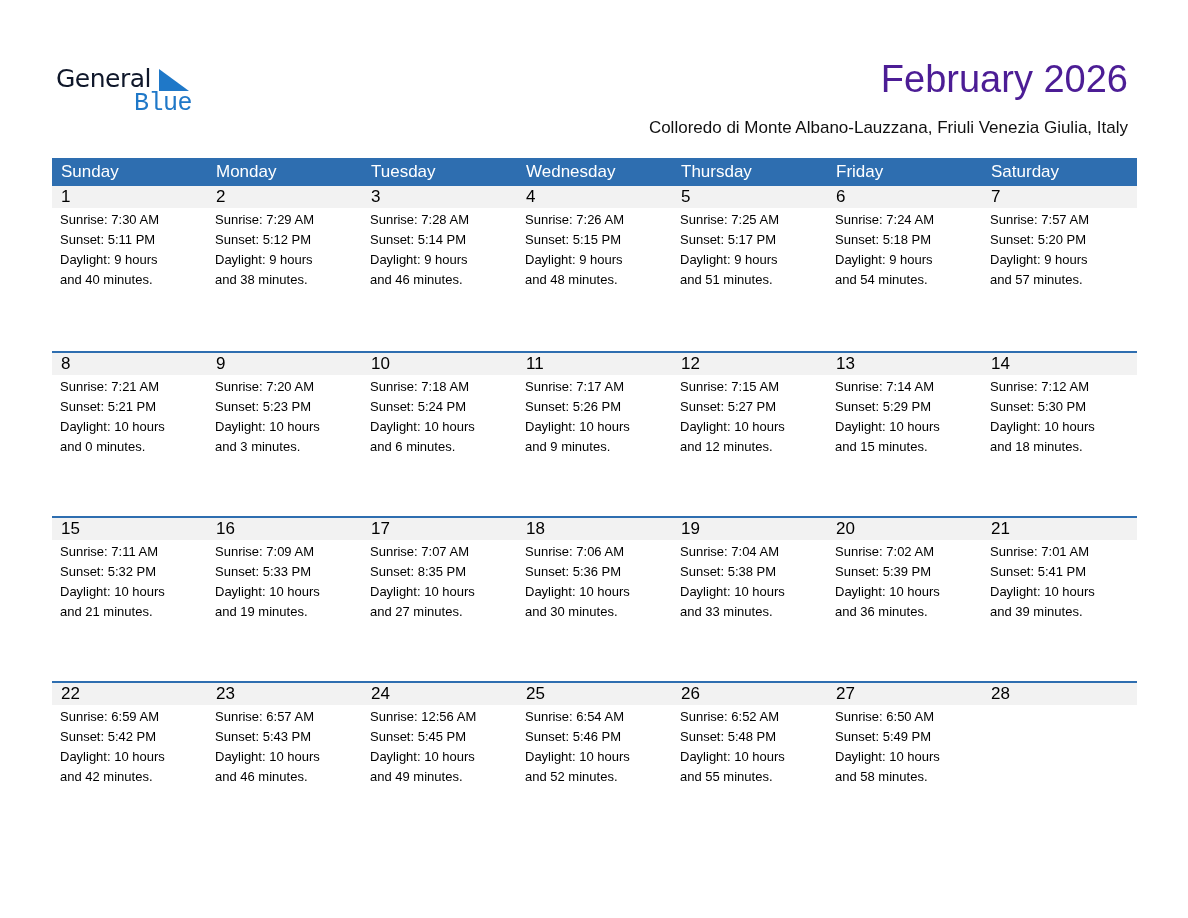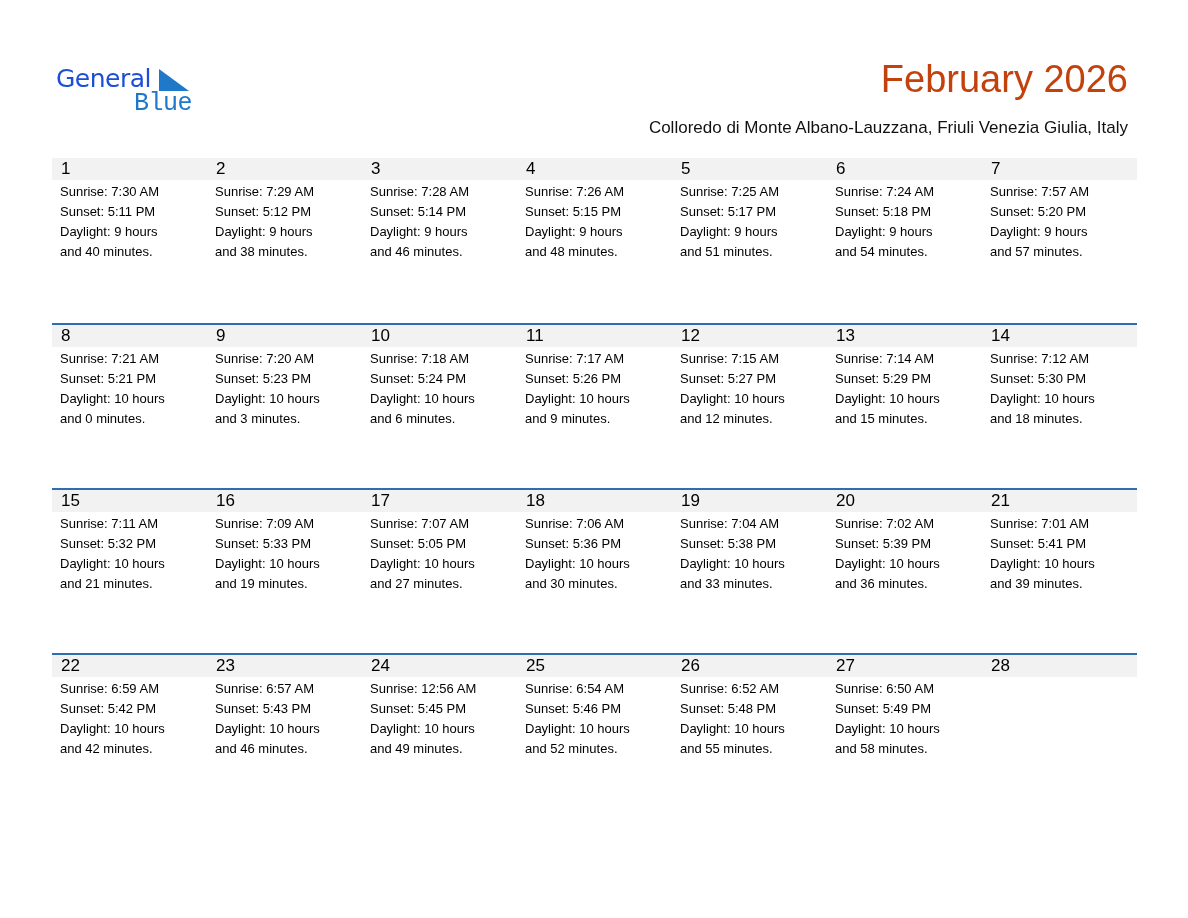--- a/index.html
+++ b/index.html
@@ -1,21 +1,21 @@
 <!DOCTYPE html>
 <html><head>
 <meta charset="utf-8">
 <style>
   html, body { margin:0; padding:0; background:#ffffff; }
   body { width:1188px; height:918px; position:relative; font-family:"Liberation Sans", sans-serif; color:#000; overflow:hidden; }
   .logo { position:absolute; left:56px; top:64px; width:140px; height:56px; }
-  .logo .gen { position:absolute; left:0; top:0; font-family:"DejaVu Sans", sans-serif; font-size:25px; color:#1d4ed8; letter-spacing:-0.5px; }
+  .logo .gen { position:absolute; left:0; top:0; font-family:"DejaVu Sans", sans-serif; font-size:25px; color:#0f172a; letter-spacing:-0.5px; }
   .logo .blue { position:absolute; left:78px; top:25px; font-family:Liberation Mono, monospace; font-size:25px; color:#1f78c8; letter-spacing:-0.5px; }
   .logo .tri { position:absolute; left:103px; top:5px; width:0; height:0; border-left:30px solid #1f78c8; border-top:22px solid transparent; }
-  .title { position:absolute; right:60px; top:58px; font-size:38px; color:#c2410c;margin-left:6px; }
+  .title { position:absolute; right:60px; top:58px; font-size:38px; color:#4c1d95;margin-left:6px; }
   .subtitle { position:absolute; right:60px; top:118px; font-size:17px; color:#111; }
   .cal { position:absolute; left:52px; top:158px; width:1085px; }
   .head { display:flex; background:#2e6eb0; height:28px; }
   .head div { width:155px; color:#fff; font-size:17px; line-height:28px; padding-left:9px; box-sizing:border-box; }
   .week { height:165px; border-top:2px solid #2e6eb0; box-sizing:border-box; }
   .week:first-of-type { border-top:none; }
   .days { display:flex; }
   .day { width:155px; }
   .dnum { background:#f2f2f2; height:22px; font-size:17px; line-height:22px; padding-left:9px; }
   .info { font-size:13px; line-height:20px; padding-left:8px; padding-top:2px; white-space:nowrap; }
@@ -25,20 +25,29 @@
 
 <div class="logo">
   <span class="gen">General</span>
   <span class="tri"></span>
   <span class="blue">Blue</span>
 </div>
 <div class="title">February 2026</div>
 <div class="subtitle">Colloredo di Monte Albano-Lauzzana, Friuli Venezia Giulia, Italy</div>
 
 <div class="cal">
+  <div class="head" id="head">
+      <div>Sunday</div>
+      <div>Monday</div>
+      <div>Tuesday</div>
+      <div>Wednesday</div>
+      <div>Thursday</div>
+      <div>Friday</div>
+      <div>Saturday</div>
+    </div>
   <div id="weeks">
       <div class="week">
         <div class="days">
           <div class="day">
             <div class="dnum">1</div>
             <div class="info">
               <div>Sunrise: 7:30 AM</div>
               <div>Sunset: 5:11 PM</div>
               <div>Daylight: 9 hours</div>
               <div>and 40 minutes.</div>
@@ -184,21 +193,21 @@
               <div>Sunrise: 7:09 AM</div>
               <div>Sunset: 5:33 PM</div>
               <div>Daylight: 10 hours</div>
               <div>and 19 minutes.</div>
             </div>
           </div>
           <div class="day">
             <div class="dnum">17</div>
             <div class="info">
               <div>Sunrise: 7:07 AM</div>
-              <div>Sunset: 5:05 PM</div>
+              <div>Sunset: 8:35 PM</div>
               <div>Daylight: 10 hours</div>
               <div>and 27 minutes.</div>
             </div>
           </div>
           <div class="day">
             <div class="dnum">18</div>
             <div class="info">
               <div>Sunrise: 7:06 AM</div>
               <div>Sunset: 5:36 PM</div>
               <div>Daylight: 10 hours</div>

